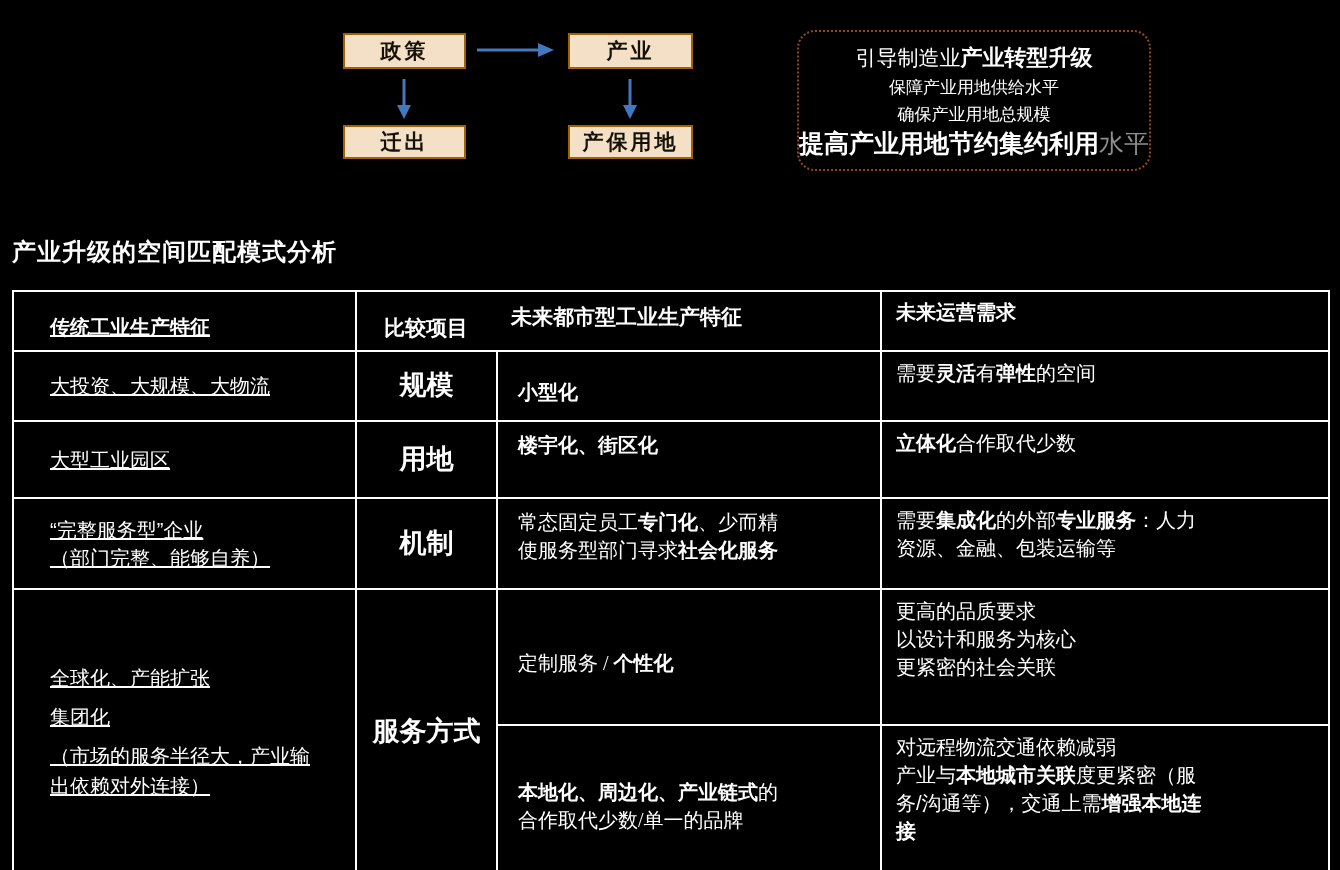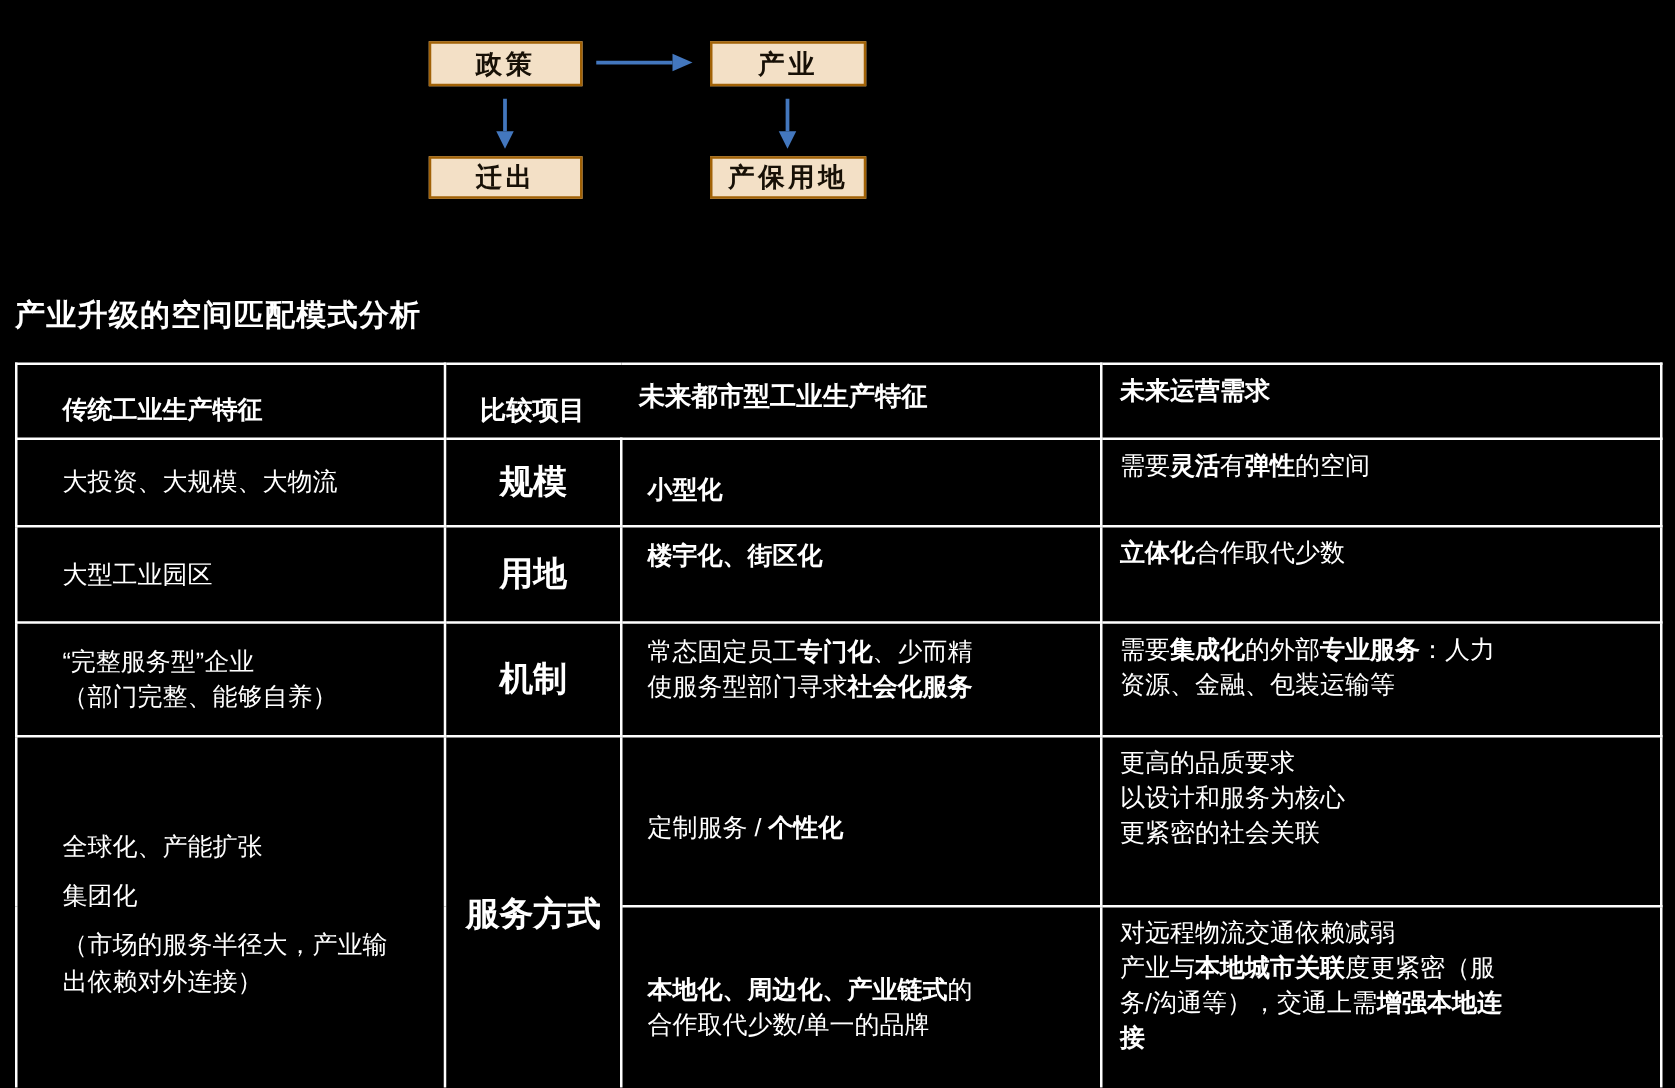--- a/index.html
+++ b/index.html
@@ -37,25 +37,25 @@
   
   .title { position:absolute; left:12px; top:236px; font-size:24px; font-weight:700; letter-spacing:1px; }
 
   
   table.cmp {
     position:absolute; left:12px; top:290px; width:1318px;
     border-collapse:collapse; table-layout:fixed;
   }
   .cmp td { border:2px solid #fff; font-size:20px; padding:6px 10px; vertical-align:middle; background:#000; }
   .cmp .rline { line-height:1.4; }
-  .cmp .c1 { padding-left:36px; padding-right:26px; }
+  .cmp .c1 { padding-left:36px; padding-right:26px;text-decoration:underline; }
   .cmp .c2 { text-align:center; font-size:27px; padding-left:4px; padding-right:4px; }
   .cmp .c3 { padding-left:20px; vertical-align:top; padding-top:9px; }
   .cmp .c4 { padding-left:14px; vertical-align:top; padding-top:7px; }
-  .cmp .vmid { vertical-align:middle; padding-top:18px; }
+  .cmp .vmid { vertical-align:middle; padding-top:18px;font-family:Liberation Serif, serif; }
   .cmp .loose .rline { line-height:1.5; margin:9px 0; }
   .cmp .hd { font-weight:700; }
   .rh .c1 { padding-top:18px; }
   .hmerge { padding:0 !important; }
   .hsplit { display:flex; align-items:center; height:56px; }
   .hcompare { width:138px; flex:none; text-align:center; position:relative; top:7px; font-size:21px; }
   .hfuture { flex:1; padding-left:16px; position:relative; top:-4px; font-size:21px; }
   .htop { vertical-align:top; padding-top:8px; }
 </style>
 </head>
@@ -72,20 +72,26 @@
     <g stroke="#4377be" stroke-width="3" fill="#4377be">
       <line x1="477" y1="50" x2="538" y2="50"></line>
       <polygon points="538,43 554,50 538,57" stroke="none"></polygon>
       <line x1="404" y1="79" x2="404" y2="105"></line>
       <polygon points="397,105 411,105 404,119" stroke="none"></polygon>
       <line x1="630" y1="79" x2="630" y2="105"></line>
       <polygon points="623,105 637,105 630,119" stroke="none"></polygon>
     </g>
   </svg>
 
+  <div class="callout">
+      <div class="rline md"><span>引导制造业</span><span class="b">产业转型升级</span></div>
+      <div class="rline sm"><span>保障产业用地供给水平</span></div>
+      <div class="rline sm"><span>确保产业用地总规模</span></div>
+      <div class="rline lg"><span class="b">提高产业</span><span class="b">用地节约集约利用</span><span class="dim">水平</span></div>
+    </div>
 
   <div class="title">产业升级的空间匹配模式分析</div>
 
   <table class="cmp">
     <colgroup>
       <col style="width:343px">
         <col style="width:141px">
         <col style="width:384px">
         <col>
     </colgroup>

